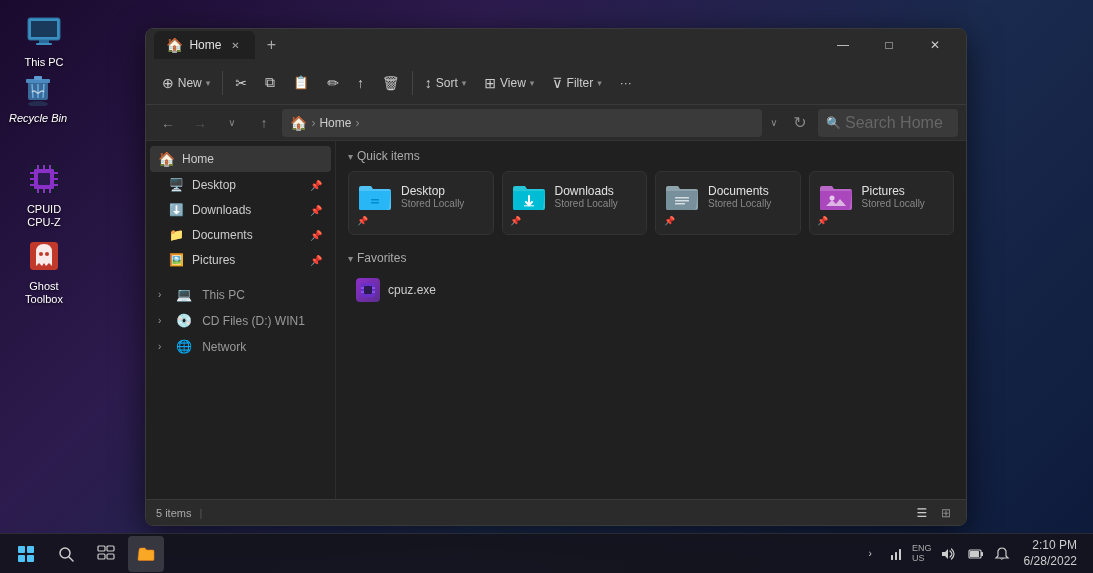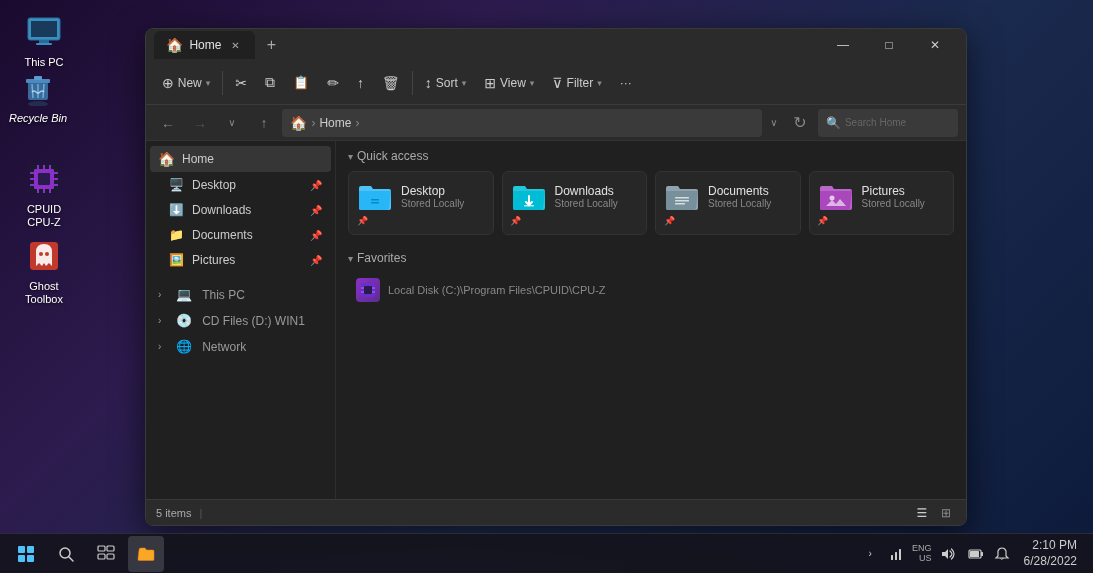--- a/index.html
+++ b/index.html
@@ -571,21 +571,21 @@
       <div class="address-bar">
         <span class="path-icon">🏠</span>
         <span class="sep">›</span>
         <span>Home</span>
         <span class="sep">›</span>
       </div>
       <div class="address-dropdown">∨</div>
       <div class="nav-refresh">↻</div>
       <div class="search-box">
         <span style="font-size:12px;">🔍</span>
-        <span style="color:#666;font-size:10px;">Search Home</span>
+        <span style="color:#666;font-size:16px;">Search Home</span>
       </div>
     </div>
 
     <div class="content-area">
 
       <div class="sidebar">
 
         <div class="sidebar-item active">
           <span class="s-icon">🏠</span>
           <span class="s-label">Home</span>
@@ -630,21 +630,21 @@
           <span class="expand-arrow">›</span>
           <span style="font-size:13px;margin-right:4px;">🌐</span>
           <span>Network</span>
         </div>
       </div>
 
       <div class="file-pane">
 
         <div class="section-header">
           <span class="chevron">▾</span>
-          <span>Quick access</span>
+          <span>Quick items</span>
         </div>
 
         <div class="quick-access-grid">
 
           <div class="qa-item">
             <div class="qa-item-top">
               <div class="qa-folder-icon">
                 <svg width="36" height="32" viewBox="0 0 36 32">
                   <path d="M2 8 Q2 6 4 6 L14 6 L16 9 L32 9 Q34 9 34 11 L34 28 Q34 30 32 30 L4 30 Q2 30 2 28Z" fill="#4fc3f7"></path>
                   <path d="M2 11 L34 11 L32 28 Q32 30 30 30 L4 30 Q2 30 2 28Z" fill="#29b6f6"></path>
@@ -726,21 +726,21 @@
             <div class="fav-icon">
               <svg width="16" height="16" viewBox="0 0 16 16">
                 <rect x="1" y="1" width="14" height="14" rx="2" fill="#6B2FC9"></rect>
                 <rect x="4" y="4" width="8" height="8" rx="1" fill="#2a1a4e"></rect>
                 <line x1="1" y1="6" x2="4" y2="6" stroke="#8B5CF6" stroke-width="1.5"></line>
                 <line x1="1" y1="10" x2="4" y2="10" stroke="#8B5CF6" stroke-width="1.5"></line>
                 <line x1="12" y1="6" x2="15" y2="6" stroke="#8B5CF6" stroke-width="1.5"></line>
                 <line x1="12" y1="10" x2="15" y2="10" stroke="#8B5CF6" stroke-width="1.5"></line>
               </svg>
             </div>
-            <span class="fav-path">Local Disk (C:)\Program Files\CPUID\CPU-Z</span>
+            <span class="fav-name">cpuz.exe</span>
           </div>
         </div>
 
       </div>
     </div>
 
     <div class="status-bar">
       <div class="status-left">
         <span>5 items</span>
         <span style="color:#555;">|</span>
@@ -787,21 +787,21 @@
     <div class="taskbar-right">
       <div class="taskbar-systray">
         <div class="taskbar-btn" style="width:20px;font-size:10px;color:#ccc;">›</div>
         <div class="taskbar-btn" style="width:28px;font-size:13px;">
           <svg width="16" height="16" viewBox="0 0 16 16" fill="none">
             <rect x="3" y="9" width="2" height="5" rx="0.5" fill="#ccc"></rect>
             <rect x="7" y="6" width="2" height="8" rx="0.5" fill="#ccc"></rect>
             <rect x="11" y="3" width="2" height="11" rx="0.5" fill="#ccc"></rect>
           </svg>
         </div>
-        <div style="display:flex;flex-direction:column;align-items:flex-end;font-size:9px;color:#aaa;line-height:1.1;">
+        <div style="display:flex;flex-direction:column;align-items:flex-start;font-size:9px;color:#aaa;line-height:1.1;">
           <span>ENG</span>
           <span>US</span>
         </div>
         <div class="taskbar-btn" style="width:28px;">
           <svg width="16" height="16" viewBox="0 0 16 16" fill="none">
             <path d="M2 6 L5 6 L8 3 L8 13 L5 10 L2 10Z" fill="#ccc"></path>
             <path d="M10 5 Q12 7 12 8 Q12 9 10 11" stroke="#ccc" stroke-width="1.2" fill="none" stroke-linecap="round"></path>
             <path d="M11.5 3 Q14 5.5 14 8 Q14 10.5 11.5 13" stroke="#ccc" stroke-width="1.2" fill="none" stroke-linecap="round"></path>
           </svg>
         </div>

